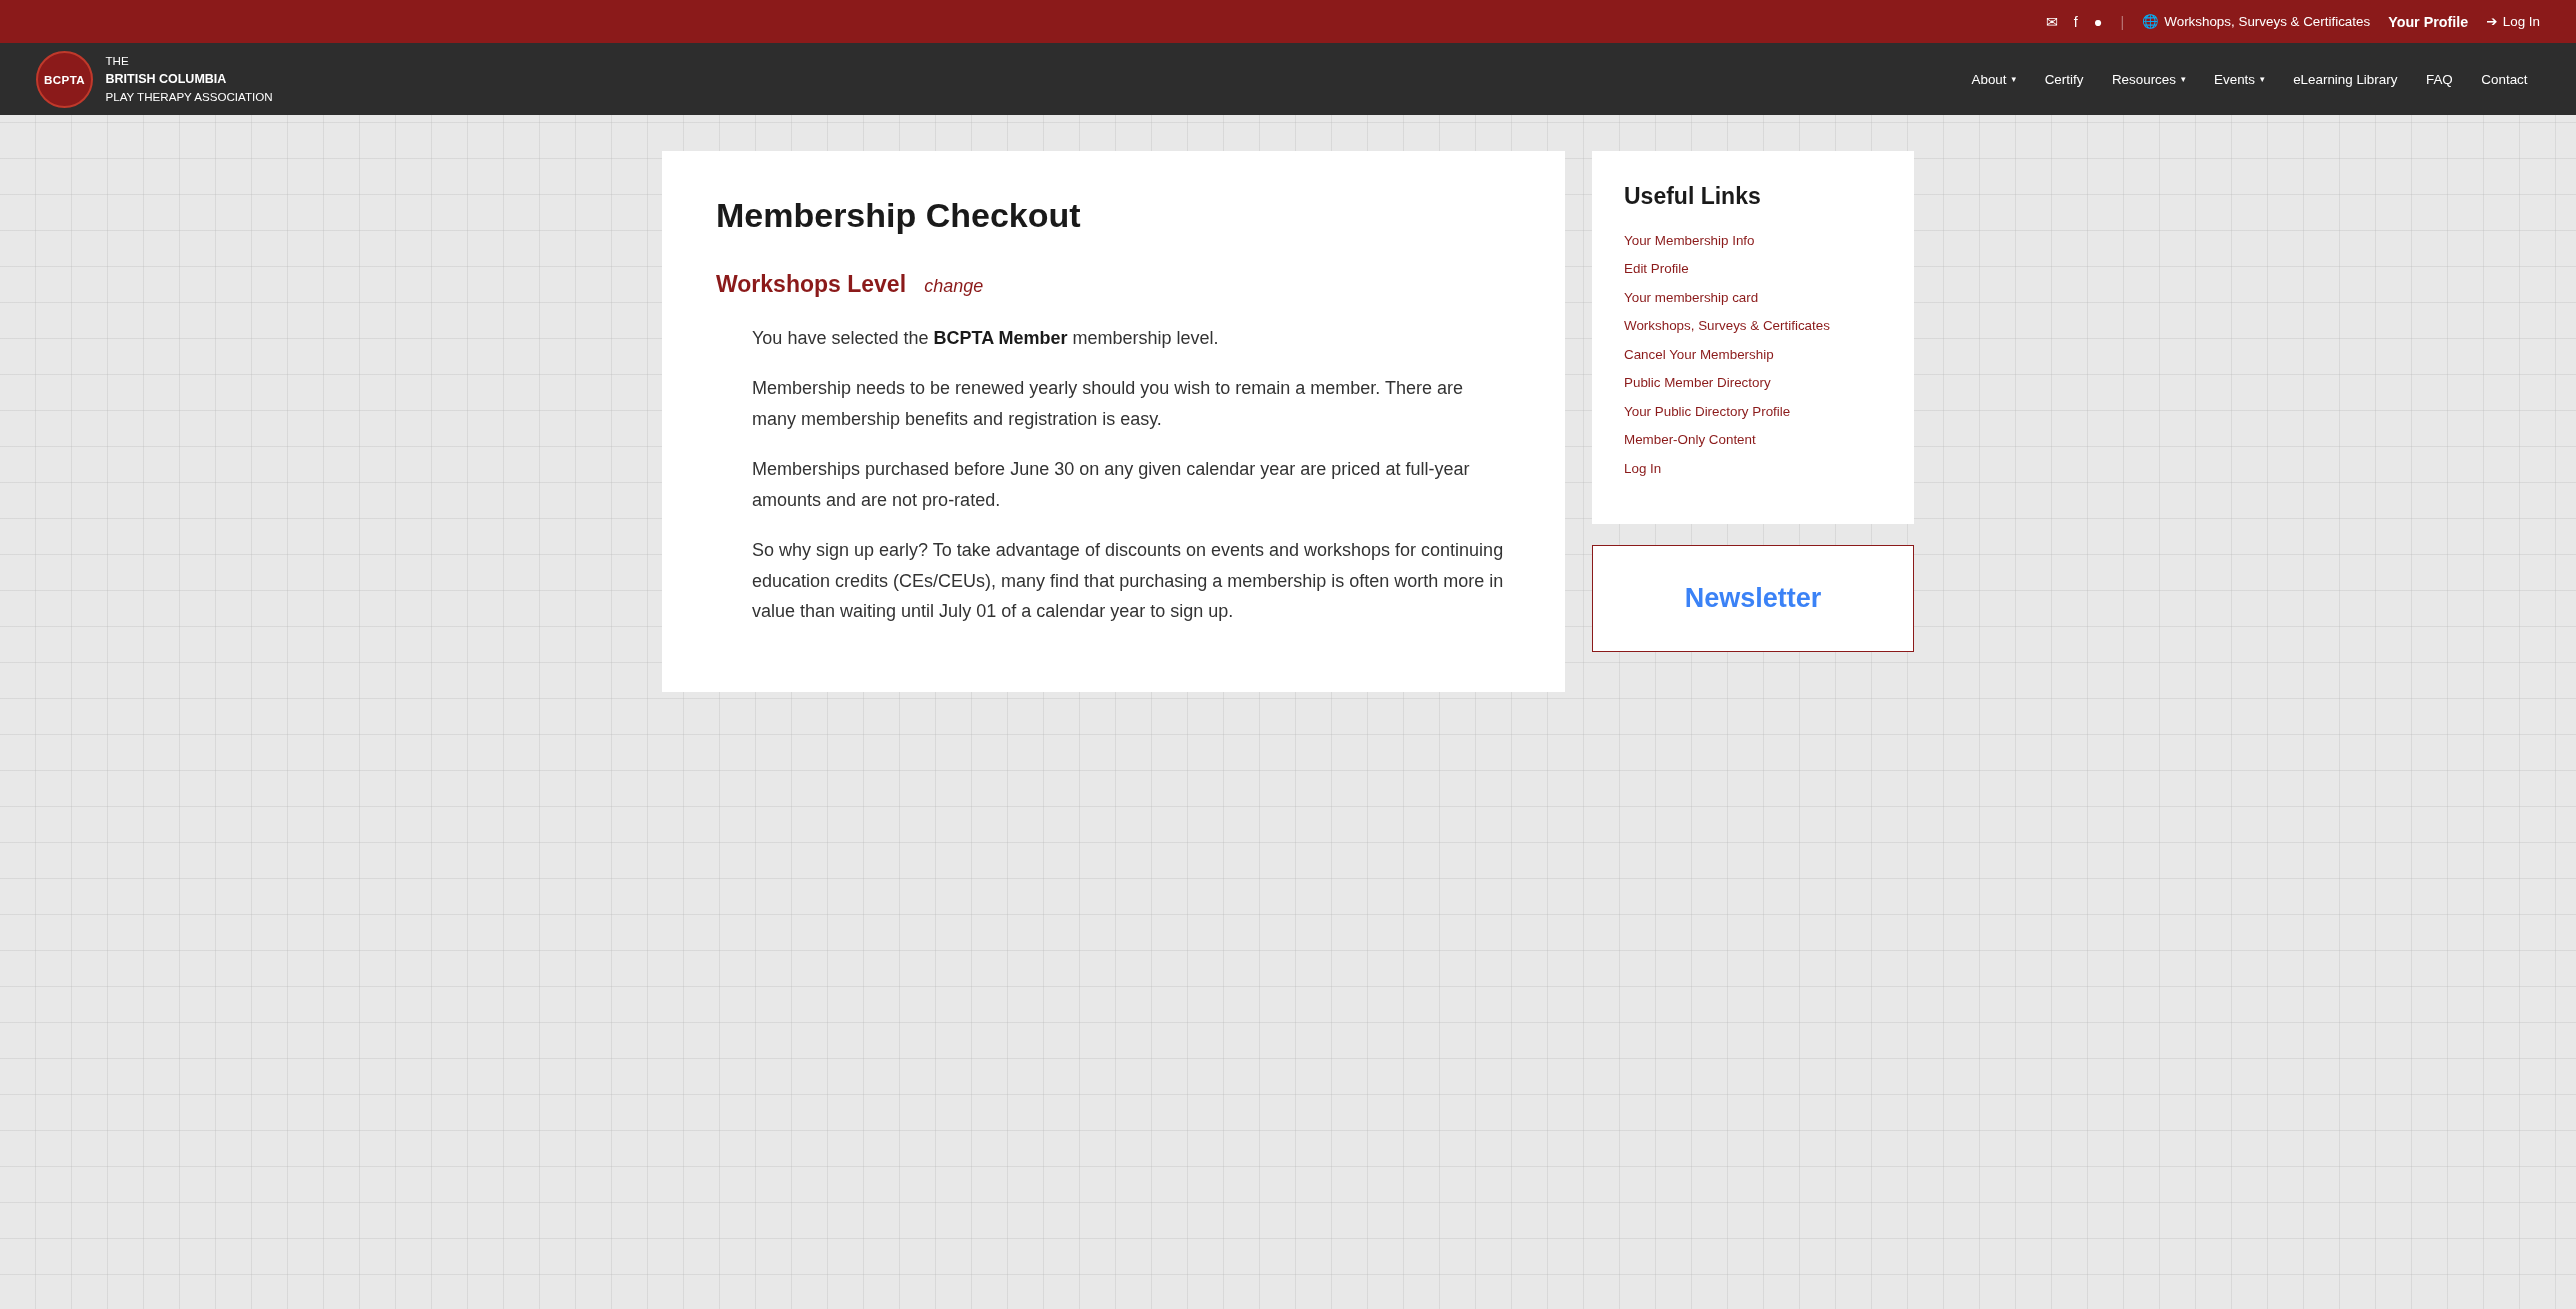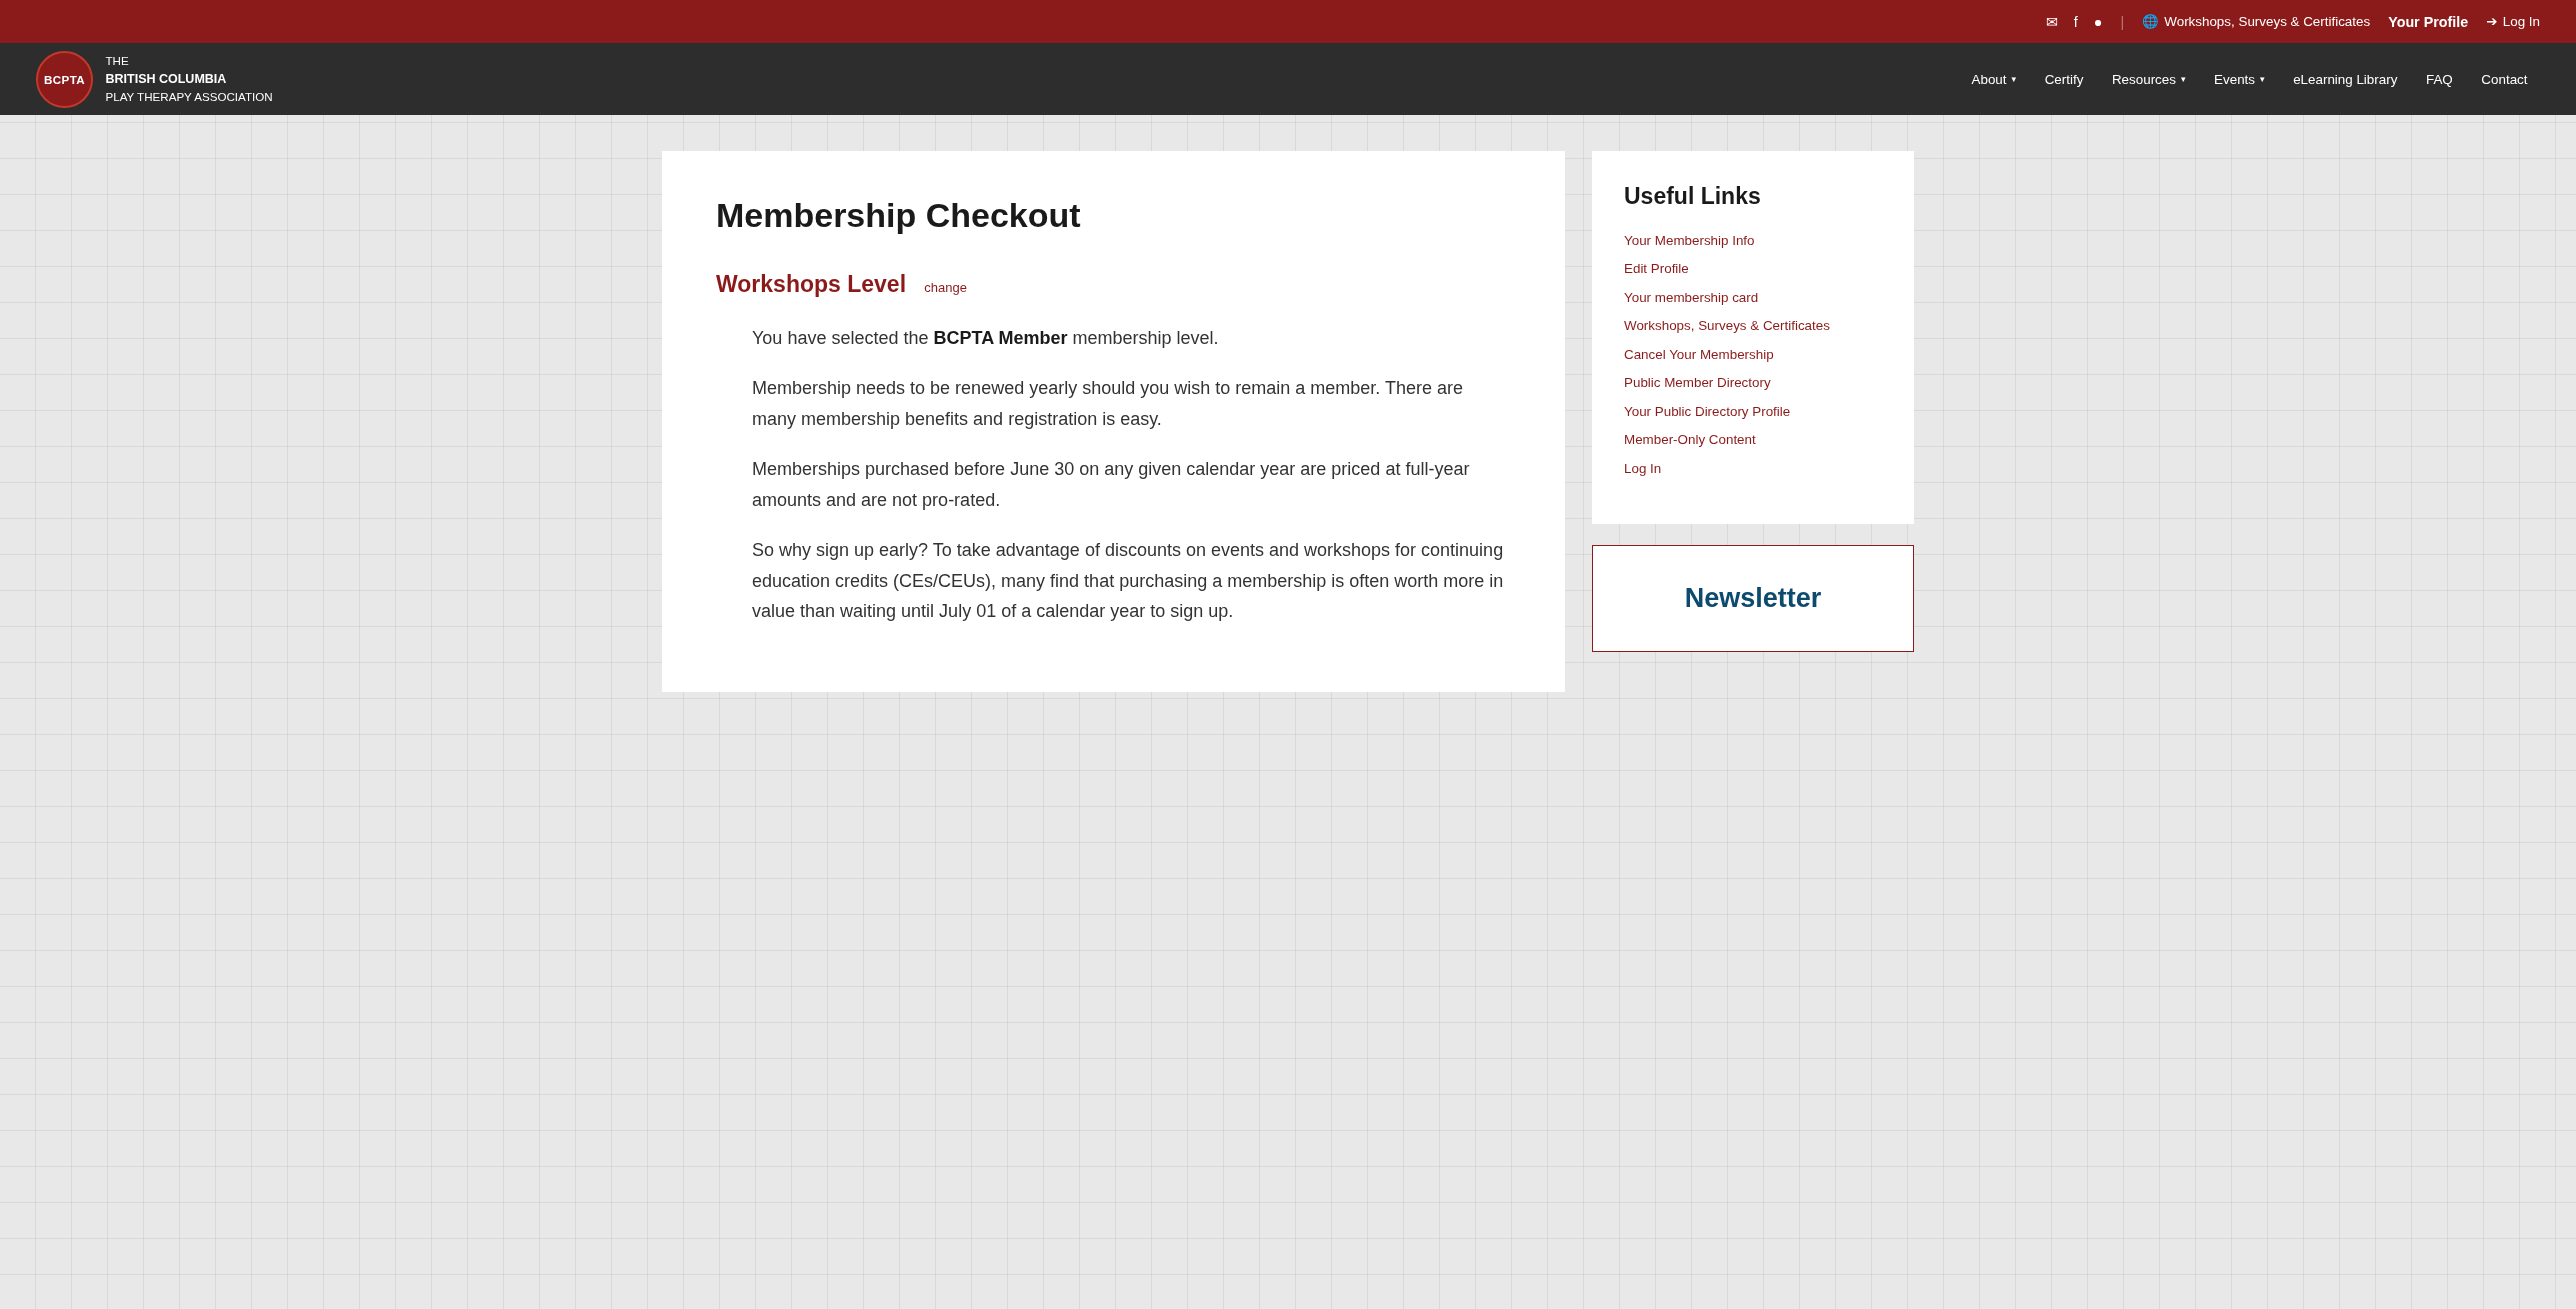--- a/index.html
+++ b/index.html
@@ -134,21 +134,22 @@
     .section-title {
       color: #8b1a1a;
       font-size: 23px;
       font-weight: bold;
       display: inline;
       margin-right: 14.3px;
     }
 
     .change-link {
       color: #8b1a1a;
-      font-size: 13px;
+      font-size: 18px;
+      font-style: italic;
       cursor: pointer;
       text-decoration: none;
     }
 
     .membership-level-row {
       margin-bottom: 25px;
     }
 
     .body-text {
       font-size: 18px;
@@ -203,21 +204,21 @@
       padding: 32px;
       display: flex;
       align-items: center;
       justify-content: center;
       min-height: 107px;
     }
 
     .newsletter-title {
       font-size: 27px;
       font-weight: bold;
-      color: #0c4a6e;
+      color: #3b82f6;
     }
   </style>
 </head>
 <body>
 
 <div class="top-bar">
   <div class="top-bar-icons">
     <span class="top-bar-icon">✉</span>
     <span class="top-bar-icon">f</span>
     <span class="top-bar-icon">●</span>

